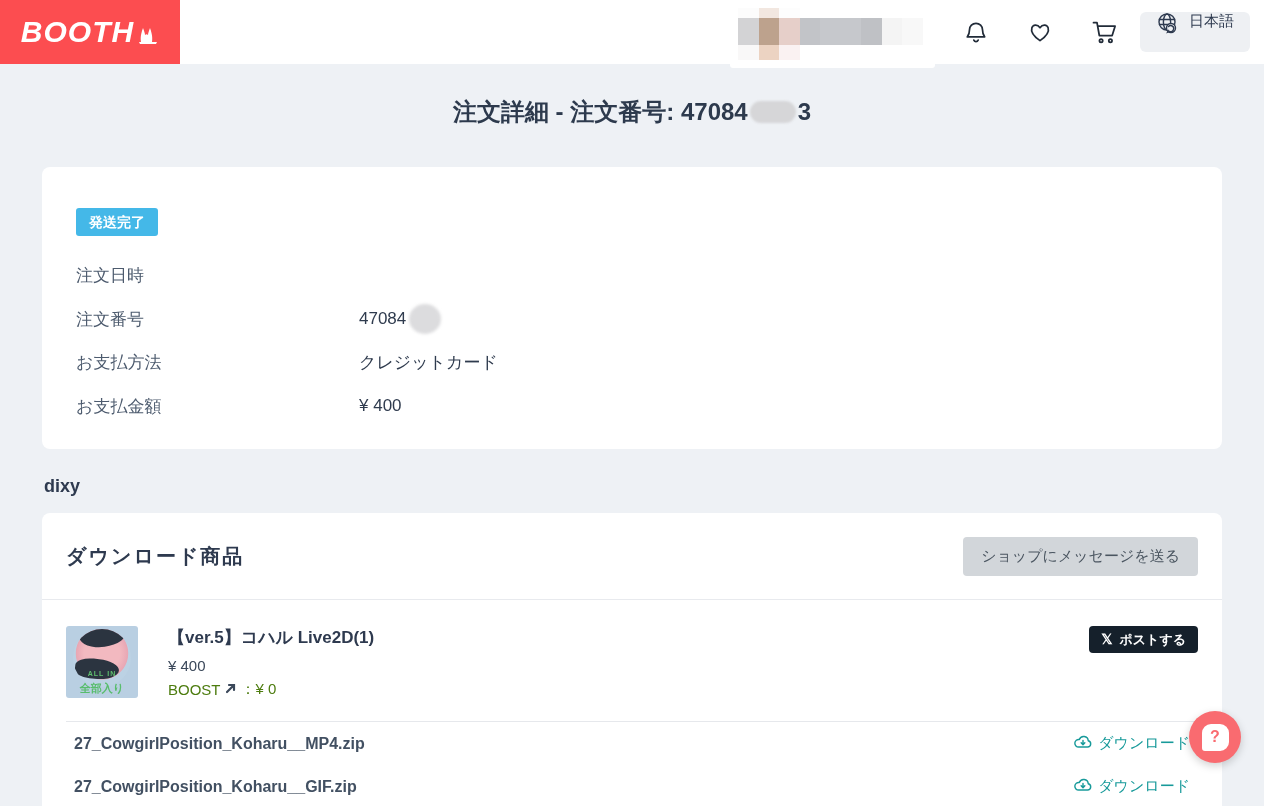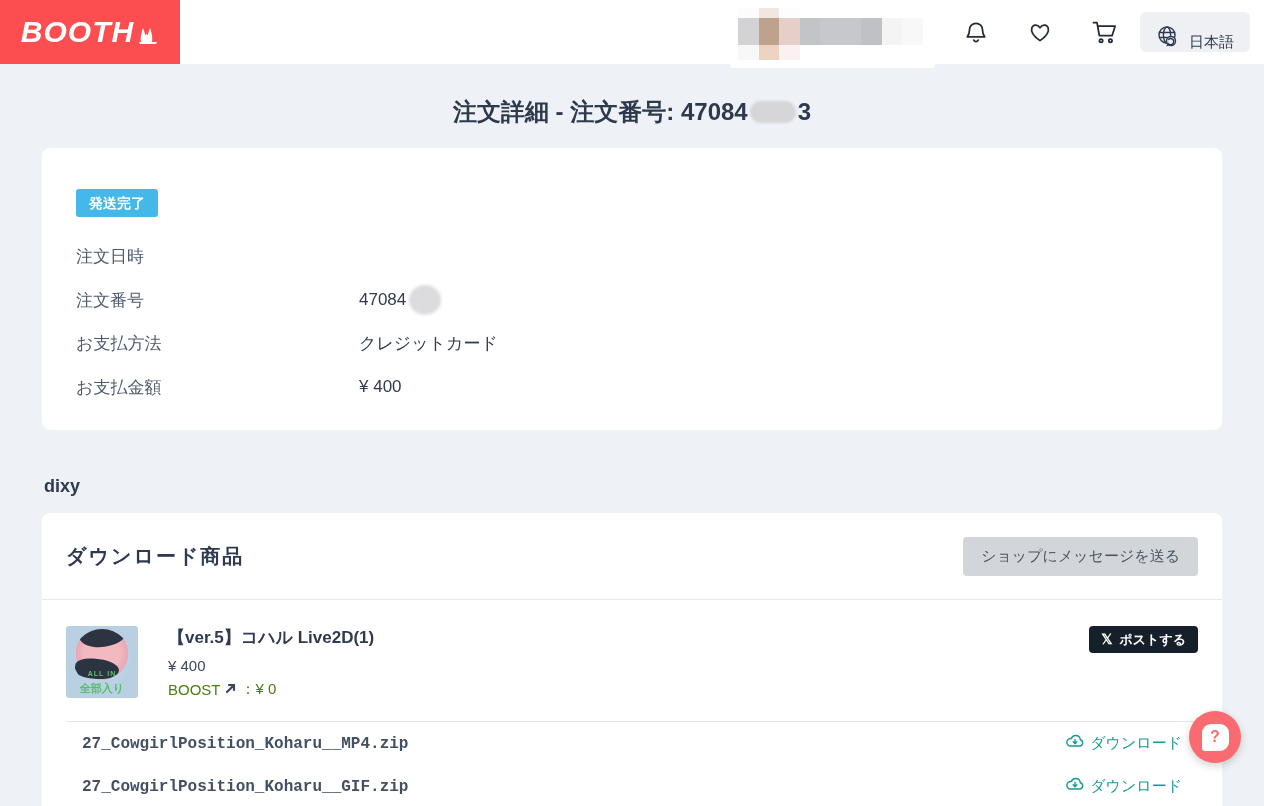--- a/index.html
+++ b/index.html
@@ -39,21 +39,21 @@
     background:#ffffff; border-radius:0 0 3px 3px;
   }
 
   .header-icons { position:absolute; right:14px; top:0; height:64px; display:flex; align-items:center; gap:8px; }
   .icon-btn {
     width:56px; height:56px; display:flex; align-items:center; justify-content:center;
     cursor:pointer; background:transparent; border:none;
   }
   .lang-btn {
     height:40px; padding:0 16px; background:#eef0f3; border-radius:6px;
-    display:flex; align-items:flex-end; gap:9px; cursor:pointer; border:none;
+    display:flex; align-items:flex-start; gap:9px; cursor:pointer; border:none;
     font-family:inherit;
   }
   .lang-label { font-size:15px; color:#2e3a4f; }
 
   
   .page-title-wrap {
     position:absolute; top:96px; left:0; width:1264px; text-align:center;
   }
   .page-title {
     font-size:24px; font-weight:600; color:#2d3a4d;
@@ -62,21 +62,21 @@
   .title-mask {
     display:inline-block; width:46px; height:22px; background:#d6d6d8;
     border-radius:11px; margin:0 2px; filter:blur(1px);
   }
 
   
   .card {
     position:absolute; left:42px; width:1180px; background:#ffffff;
     border-radius:8px;
   }
-  .order-card { top:148px; height:282px; padding:41px 34px; }
+  .order-card { top:167px; height:282px; padding:41px 34px; }
 
   .status-badge {
     display:inline-block; background:#44b8e8; color:#ffffff;
     font-size:14px; font-weight:bold; padding:5px 13px; border-radius:3px;
     line-height:1.3;
   }
   .order-rows { margin-top:18px; }
   .order-row { display:flex; align-items:center; height:43.5px; }
   .order-label { width:283px; font-size:17px; color:#4d5b6e; }
   .order-value { font-size:17px; color:#2f3b4e; display:flex; align-items:center; }
@@ -140,21 +140,21 @@
     position:absolute; right:24px; top:26px;
     background:#15202b; color:#fff; border:none; border-radius:4px; cursor:pointer;
     height:27px; padding:0 12px; display:flex; align-items:center; gap:7px;
     font-size:13px; font-weight:bold; font-family:inherit;
   }
   .x-glyph { font-size:14px; font-weight:bold; font-family:"Liberation Serif",serif; }
 
   .file-divider { border:none; border-top:1px solid #e6e8ec; margin:0 24px; }
   .file-row {
     display:flex; align-items:center; justify-content:space-between;
-    padding:12px 40px; height:43px;font-family:Liberation Mono, monospace;
+    padding:12px 32px; height:43px;
   }
   .file-name {
     font-size:16px; font-weight:bold; color:#425062; text-decoration:none; cursor:pointer;
   }
   .dl-link {
     display:flex; align-items:center; gap:5px; font-size:15px; color:#179a9a;
     text-decoration:none; cursor:pointer;
   }
 
   

